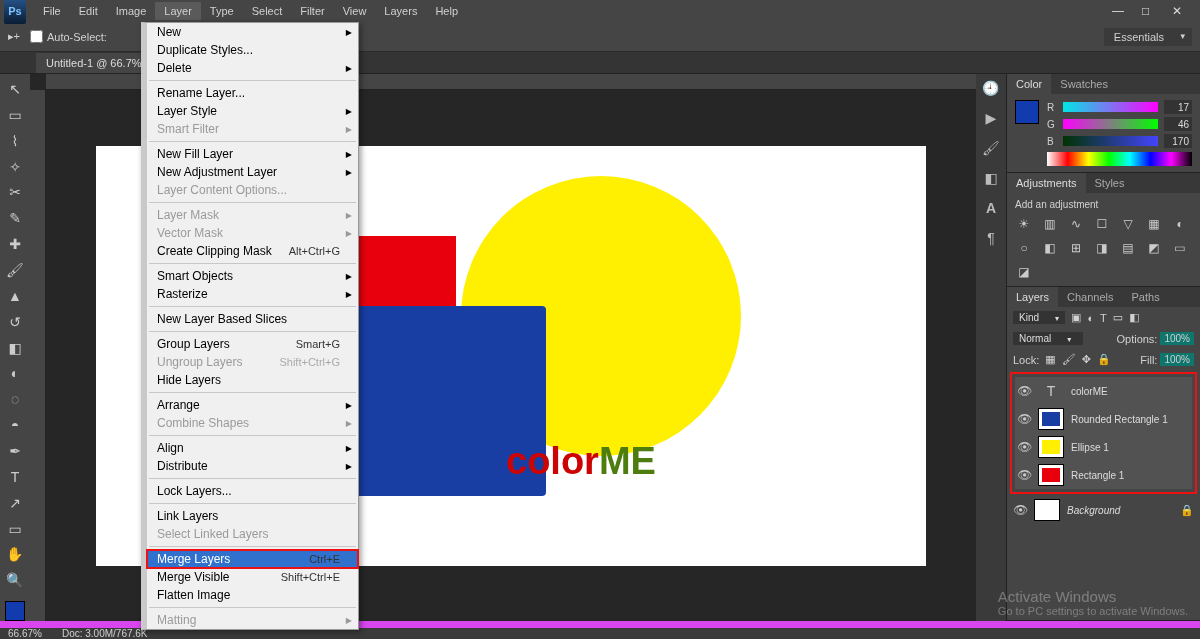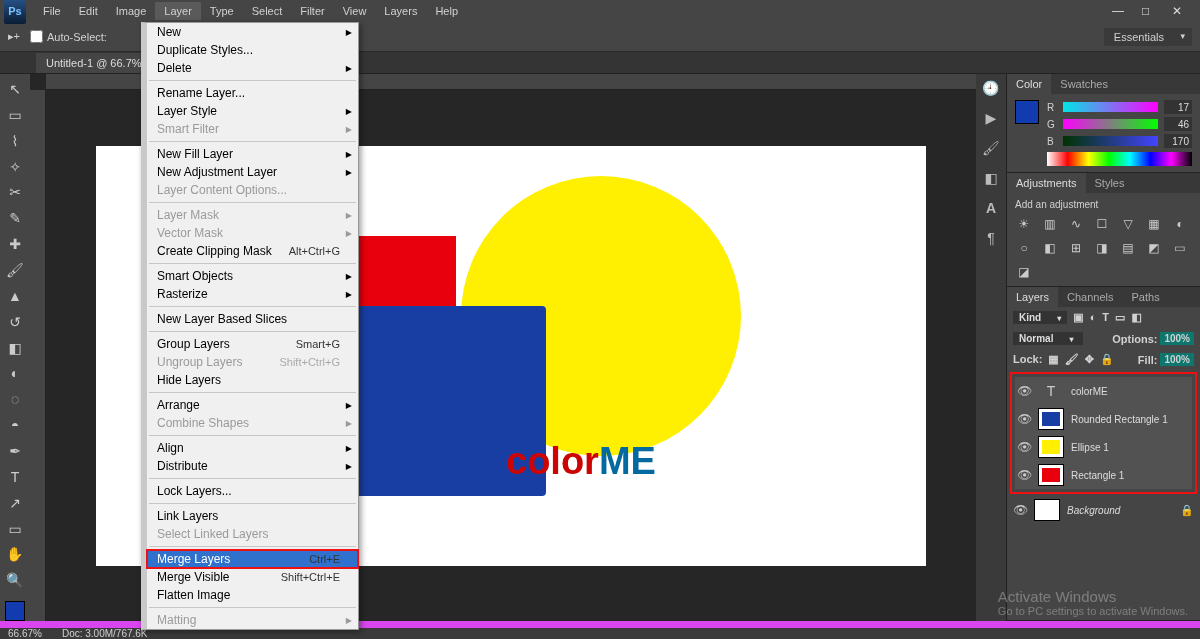--- a/index.html
+++ b/index.html
@@ -34,21 +34,21 @@
 .canvaswrap { flex:1; background:#262626; display:flex; flex-direction:column; position:relative;}
 .ruler-h { height:16px; background:#454545; border-bottom:1px solid #222; margin-left:16px;}
 .ruler-v { width:16px; background:#454545; border-right:1px solid #222; position:absolute; top:16px; bottom:0; left:0;}
 .stage { flex:1; overflow:hidden; display:flex; align-items:center; justify-content:center; padding:20px 20px 20px 36px;}
 .page { width:830px; height:420px; background:#fff; position:relative;}
 .shape-red { position:absolute; background:#e8000c; width:120px; height:120px; top:90px; left:240px;}
 .shape-yellow { position:absolute; background:#ffef00; width:280px; height:280px; border-radius:50%; top:30px; left:365px;}
 .shape-blue { position:absolute; background:#193ea3; width:190px; height:190px; border-radius:4px; top:160px; left:260px;}
 .logo-text { position:absolute; top:294px; left:410px; font-weight:bold; font-size:38px; }
 .logo-text .c1 { color:#cd0404; }
-.logo-text .c2 { color:#0369a1;text-align:right; }
+.logo-text .c2 { color:#4d7c0f;text-align:right; }
 
 
 .dropdown { position:absolute; top:22px; left:141px; width:218px; background:#f0f0f0; border:1px solid #989898; border-left:6px solid #c9c9c9; color:#000; font-size:12px; box-shadow:2px 2px 6px rgba(0,0,0,.4); z-index:50;}
 .dd-item { display:flex; align-items:center; justify-content:space-between; padding:2px 18px 2px 10px; position:relative;}
 .dd-item.sep { border-bottom:1px solid #c7c7c7; padding:0; margin:3px 2px; height:0;}
 .dd-item.sub:after { content:"▶"; font-size:8px; position:absolute; right:6px;}
 .dd-item.dis { color:#9a9a9a; }
 .dd-item.hl { background:#2f71cc; color:#fff; }
 .dd-item.boxed { outline:2px solid #e11; outline-offset:-1px;}
 .dd-sc { font-size:11px; color:#333;text-align:right;}
@@ -74,21 +74,21 @@
 .strack{flex:1; height:10px; }
 .sbox{ width:28px; height:14px; background:#333; font-size:10px; display:flex; align-items:center; justify-content:flex-end; padding-right:3px; color:#ddd;}
 .strack.r{background:linear-gradient(to right,#00e6e6,#f0f);}
 .strack.g{background:linear-gradient(to right,#f0f,#0f0);}
 .strack.b{background:linear-gradient(to right,#030,#44f);}
 .spectrum { height:14px; background:linear-gradient(to right,#fff,#f00,#ff0,#0f0,#0ff,#00f,#f0f,#000); margin-top:4px;}
 
 .adjgrid { display:flex; flex-wrap:wrap; gap:8px; margin-top:6px;}
 .adjgrid span{ width:18px; height:16px; display:inline-flex; align-items:center; justify-content:center; color:#ccc; font-size:12px;}
 
-.layerhead { display:flex; gap:6px; align-items:flex-start; padding:4px 6px;font-weight:bold;}
+.layerhead { display:flex; gap:6px; align-items:center; padding:4px 6px;}
 .dd { background:#333; font-size:10px; padding:1px 6px; color:#ddd; position:relative;}
 .dd:after{content:"▾"; font-size:8px; margin-left:16px;}
 .opac { margin-left:auto; display:flex; gap:3px; align-items:center;}
 .obox{ background:#0f766e; padding:1px 4px; font-size:10px;}
 
 .layerlist { padding:3px; border:2px solid #e11; margin:2px 3px;}
 .lrow { display:flex; align-items:center; gap:7px; padding:3px 2px; }
 .lrow.sel{ background:#525252;}
 .vis{ width:14px; font-size:12px;color:#ccc;}
 .thumb{ width:26px; height:22px; background:#fff; border:1px solid #000; position:relative; flex-shrink:0;}

